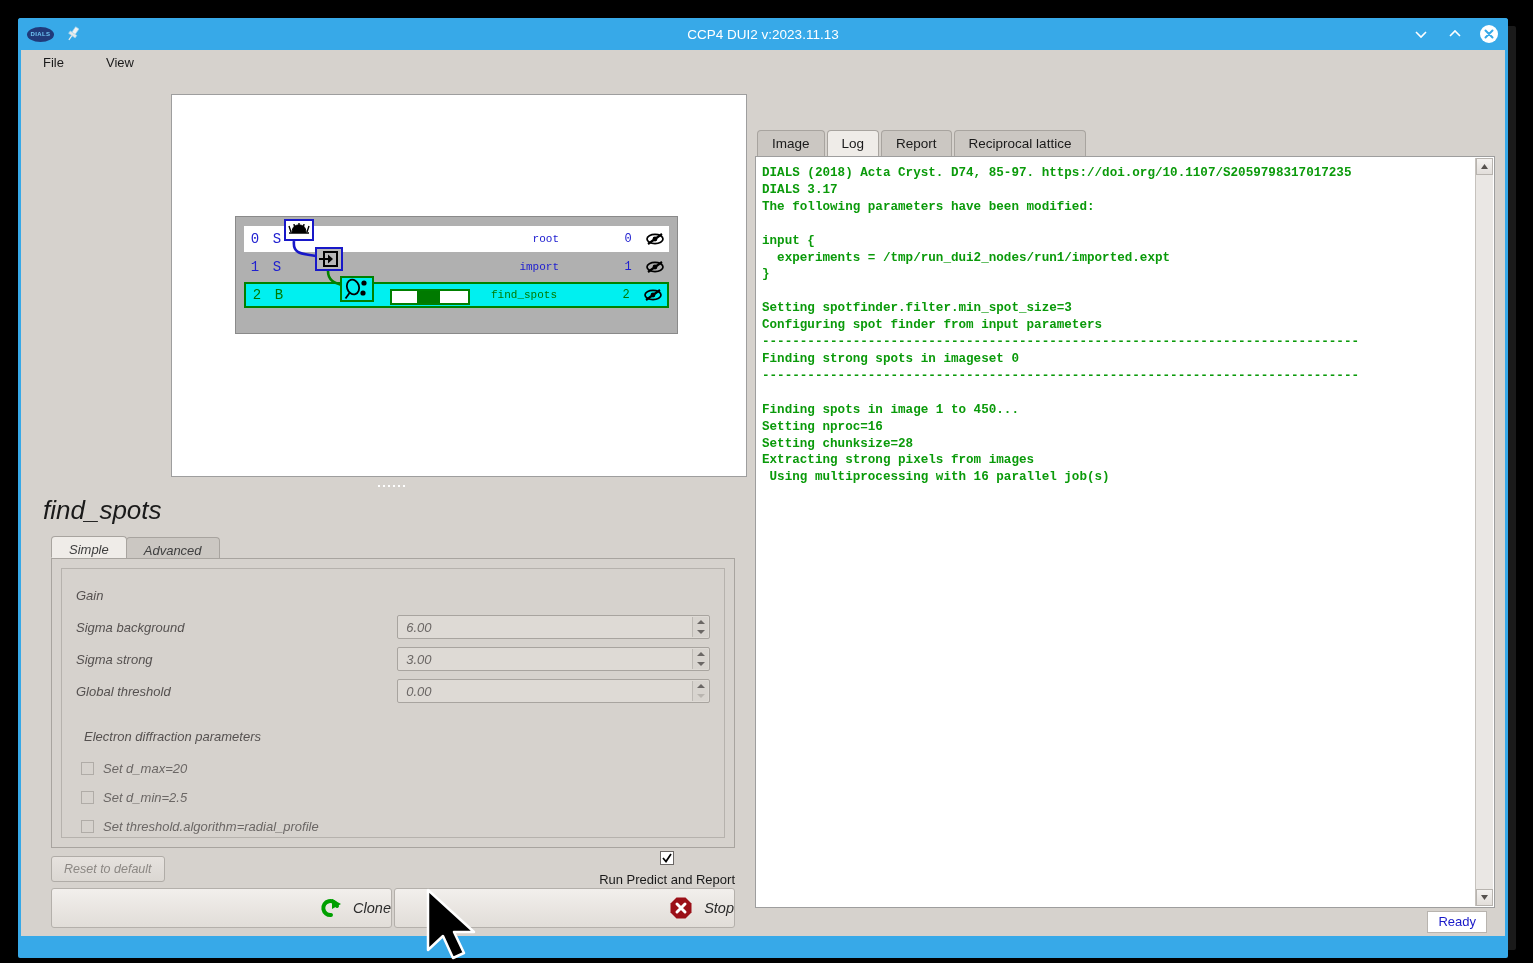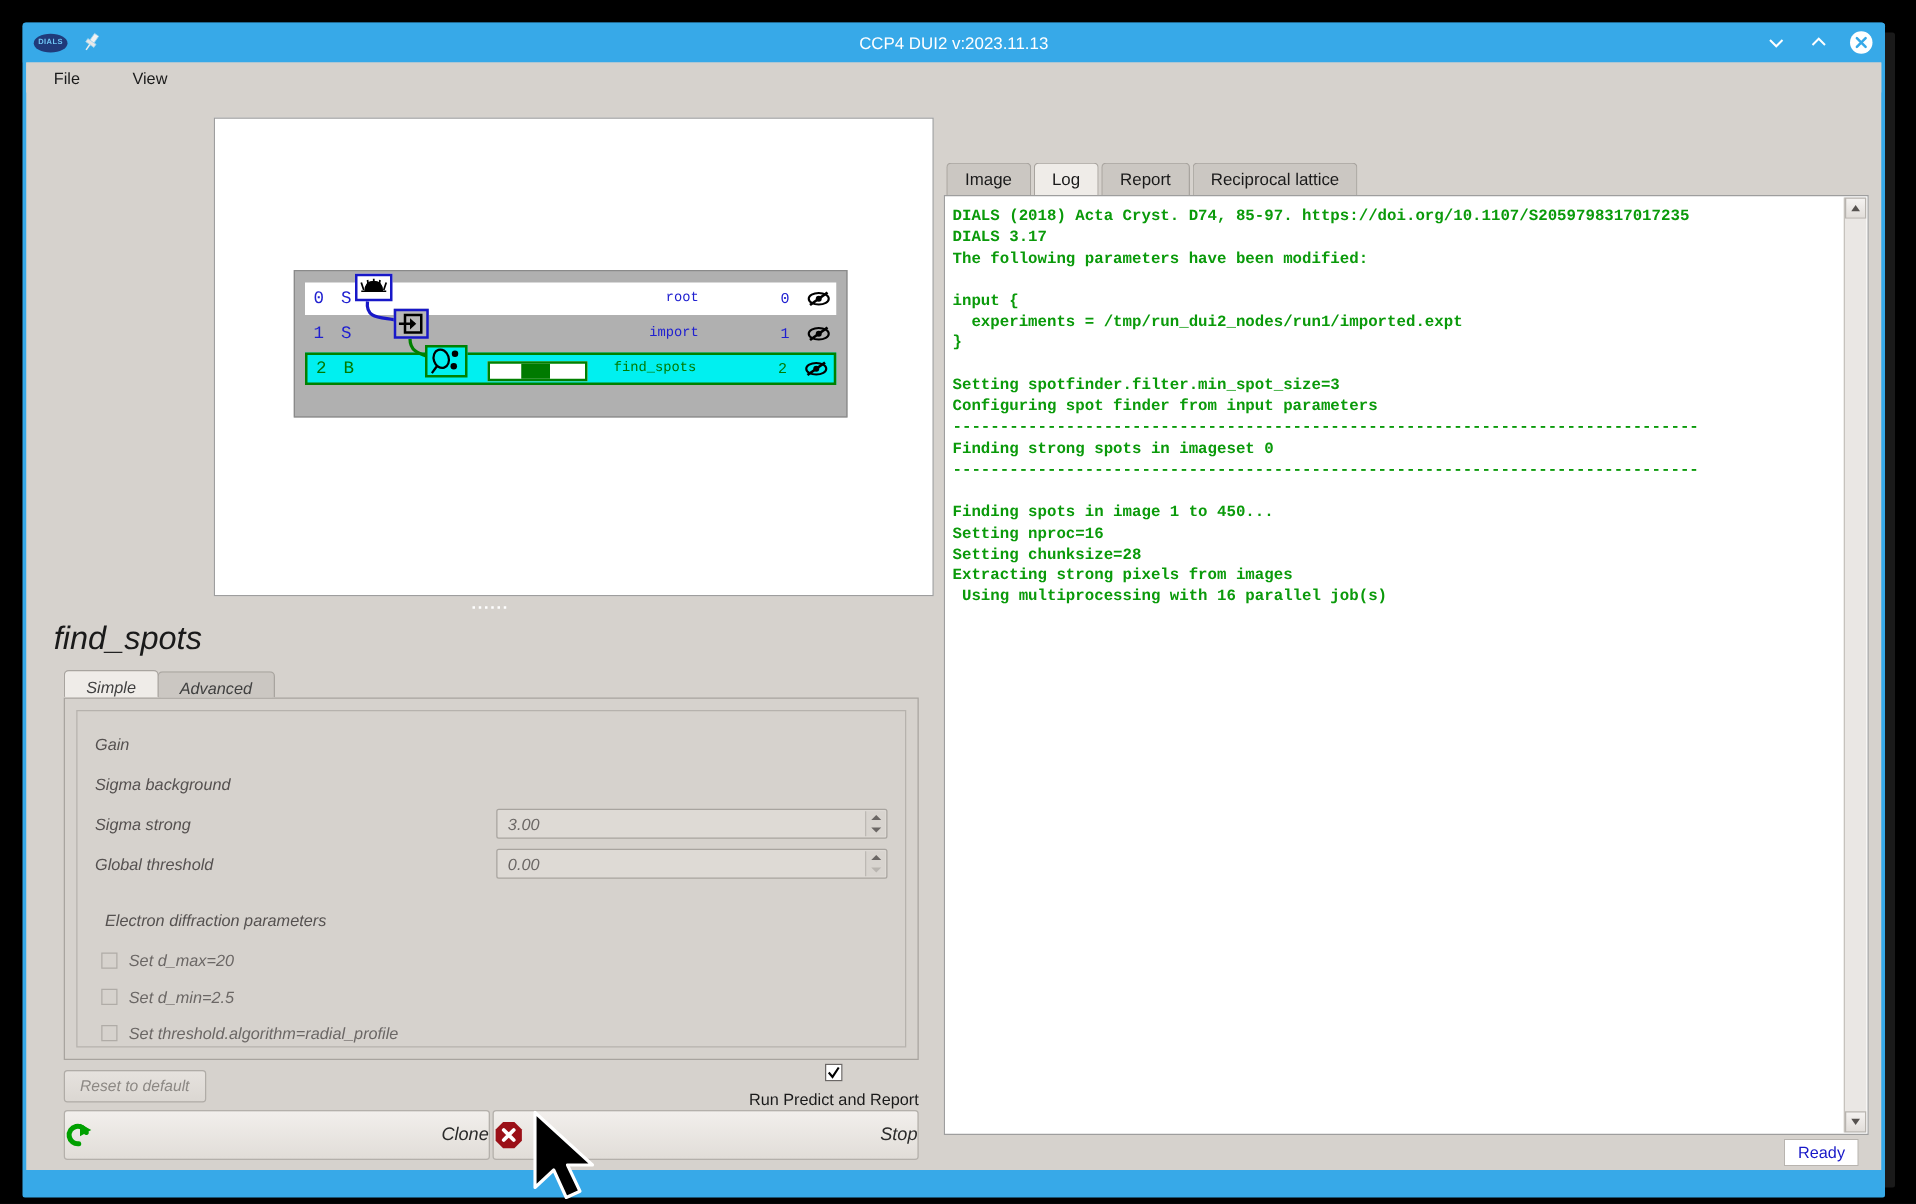--- a/index.html
+++ b/index.html
@@ -377,21 +377,21 @@
     display: flex;
     padding: 0 18px 8px 22px;
     gap: 2px;
   }
   .action-btn {
     flex: 1 1 33.33%;
     height: 38px;
     background: linear-gradient(#f2efec, #e1ddd8);
     border: 1px solid #b4b0ab;
     border-radius: 3px;
-    display: flex; align-items: center; justify-content: space-between;
+    display: flex; align-items: center; justify-content: flex-end;
     gap: 11px;
     font-size: 14.5px;
     font-style: italic;
     color: #2b2b2b;
     cursor: pointer;
   }
   .action-btn.disabled { color: #8c8884; background: linear-gradient(#ebe7e3, #dedad5); }
 
   
   #rightpane {
@@ -638,20 +638,31 @@
 
           <div id="param-body">
             <div id="param-inner">
 
               <div class="field-row">
                 <div class="field-label">Gain</div>
               </div>
 
               <div class="field-row">
                 <div class="field-label">Sigma background</div>
+                <div class="spin">
+                  <span class="val">6.00</span>
+                  <div class="btns">
+                    <div class="ar">
+                        <i class="tri-up"></i>
+                      </div>
+                    <div class="ar">
+                        <i class="tri-dn"></i>
+                      </div>
+                  </div>
+                </div>
               </div>
 
               <div class="field-row">
                 <div class="field-label">Sigma strong</div>
                 <div class="spin">
                   <span class="val">3.00</span>
                   <div class="btns">
                     <div class="ar">
                         <i class="tri-up"></i>
                       </div>

